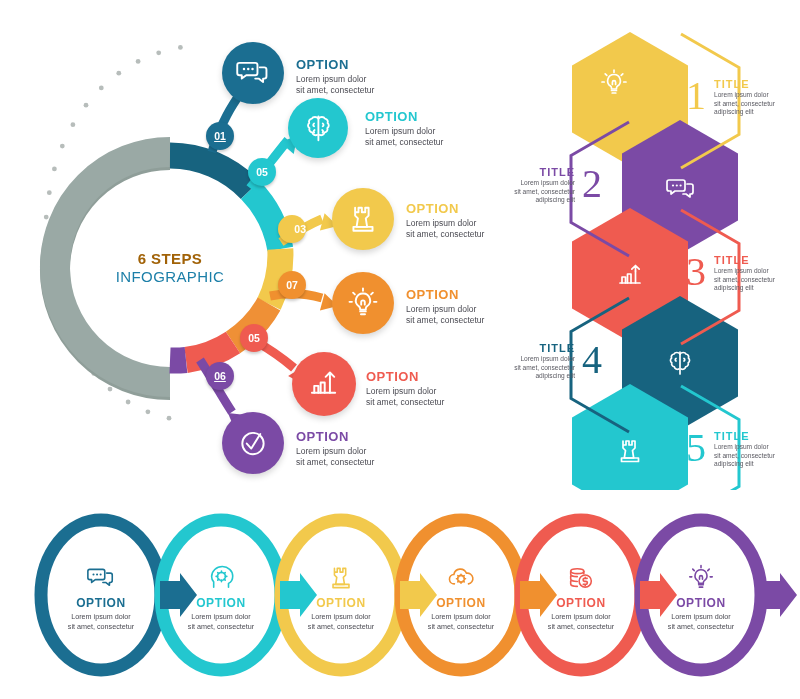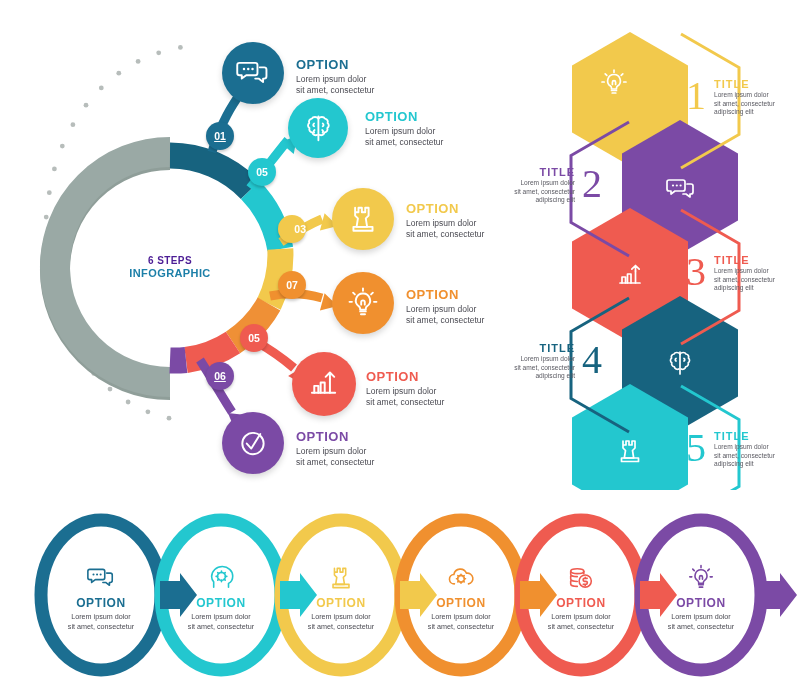--- a/index.html
+++ b/index.html
@@ -12,22 +12,22 @@
   .opt-title{font-weight:bold;font-size:13px;letter-spacing:.5px;line-height:1.05;}
   .opt-desc{font-size:8.5px;color:#4a4a52;line-height:1.35;margin-top:2px;white-space:pre-line;}
 
   
   #panel-circular{position:absolute;left:0;top:0;width:520px;height:490px;}
 
   .donut-wrap{position:absolute;left:55px;top:152px;width:230px;height:230px;}
   .donut-center{position:absolute;left:50%;top:50%;transform:translate(-50%,-50%);
      width:150px;height:150px;border-radius:50%;background:#fff;
      display:flex;flex-direction:column;align-items:center;justify-content:center;}
-  .donut-l1{font-size:10px;font-weight:bold;color:#4c1d95;letter-spacing:.4px;}
-  .donut-l2{font-size:11px;font-weight:bold;color:#1c7fa8;letter-spacing:.4px;margin-top:1px;}
+  .donut-l1{font-size:15px;font-weight:bold;color:#a16207;letter-spacing:.4px;}
+  .donut-l2{font-size:15px;font-weight:normal;color:#1c7fa8;letter-spacing:.4px;margin-top:1px;}
 
   .step-circle{position:absolute;border-radius:50%;
      display:flex;align-items:center;justify-content:center;
      box-shadow:0 3px 6px rgba(0,0,0,.16);}
   .step-circle svg{width:58%;height:58%;}
 
   .step-text{position:absolute;}
 
   .badge{position:absolute;width:28px;height:28px;border-radius:50%;
      color:#fff;font-size:10.5px;font-weight:bold;

